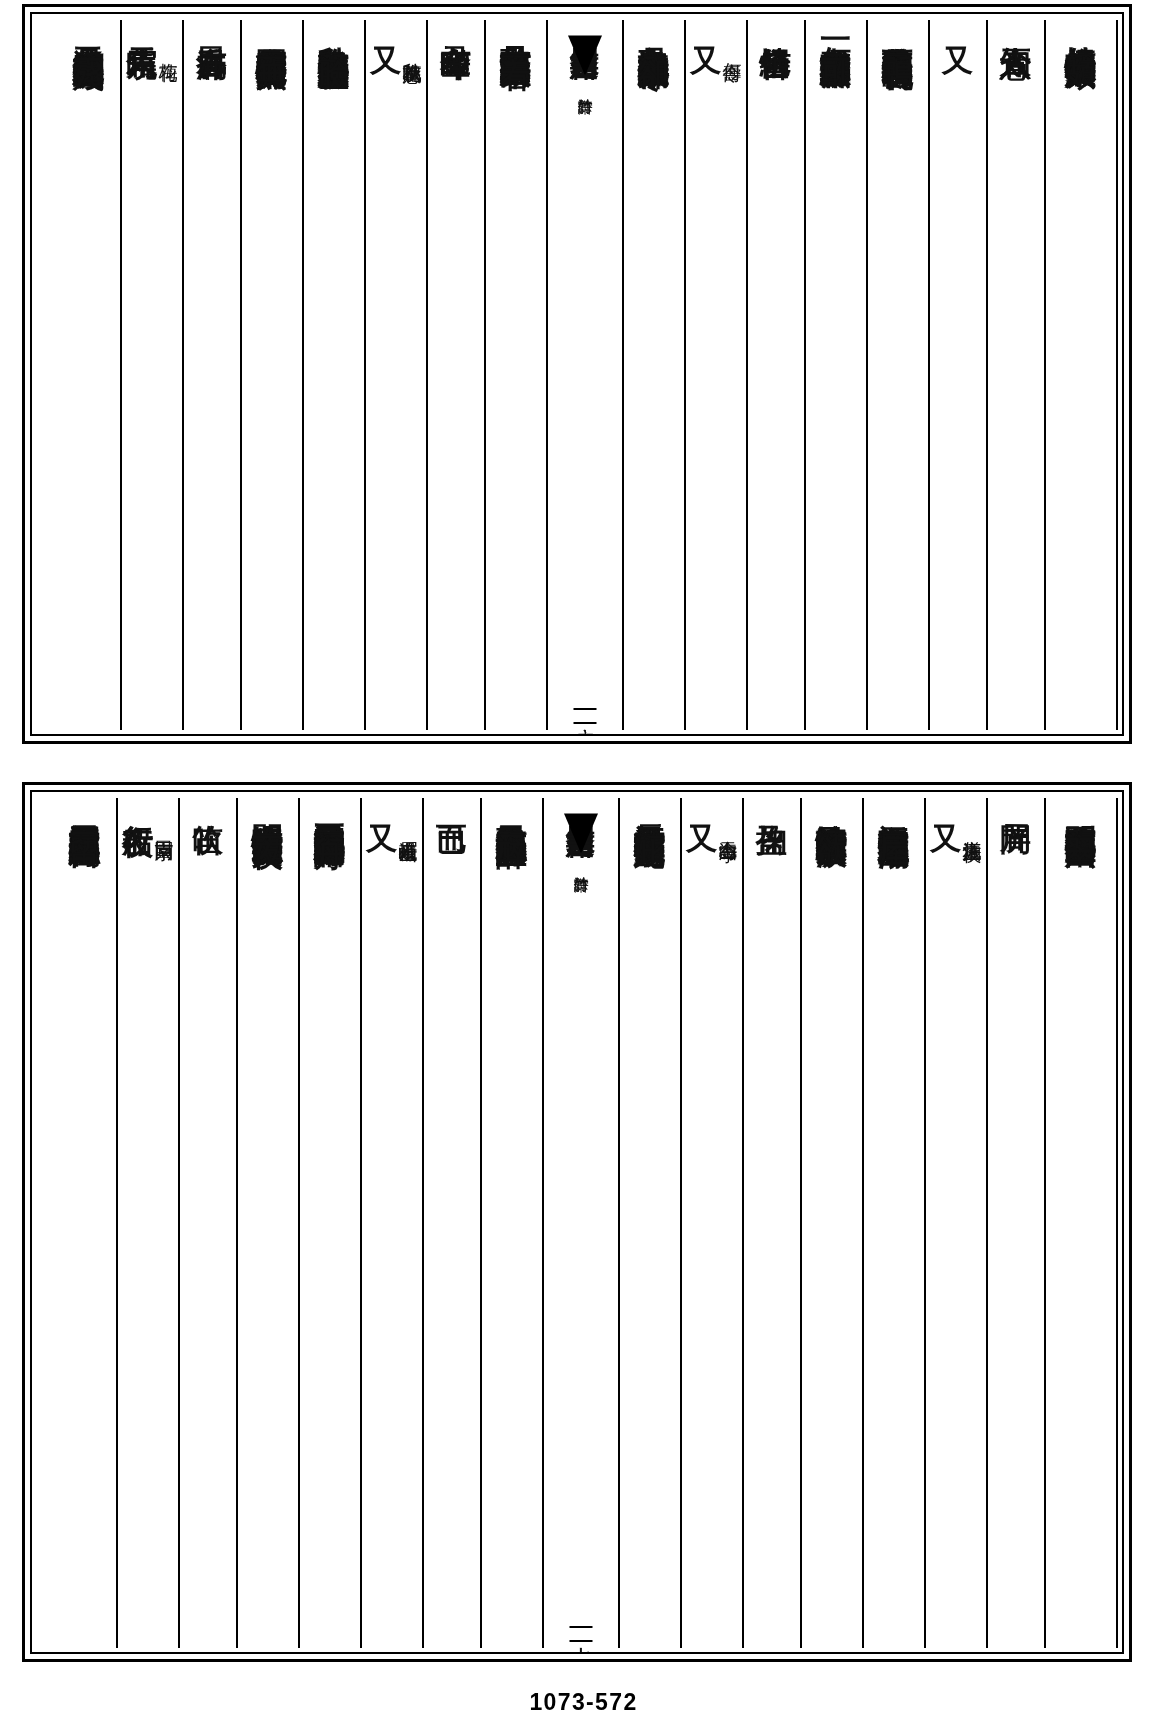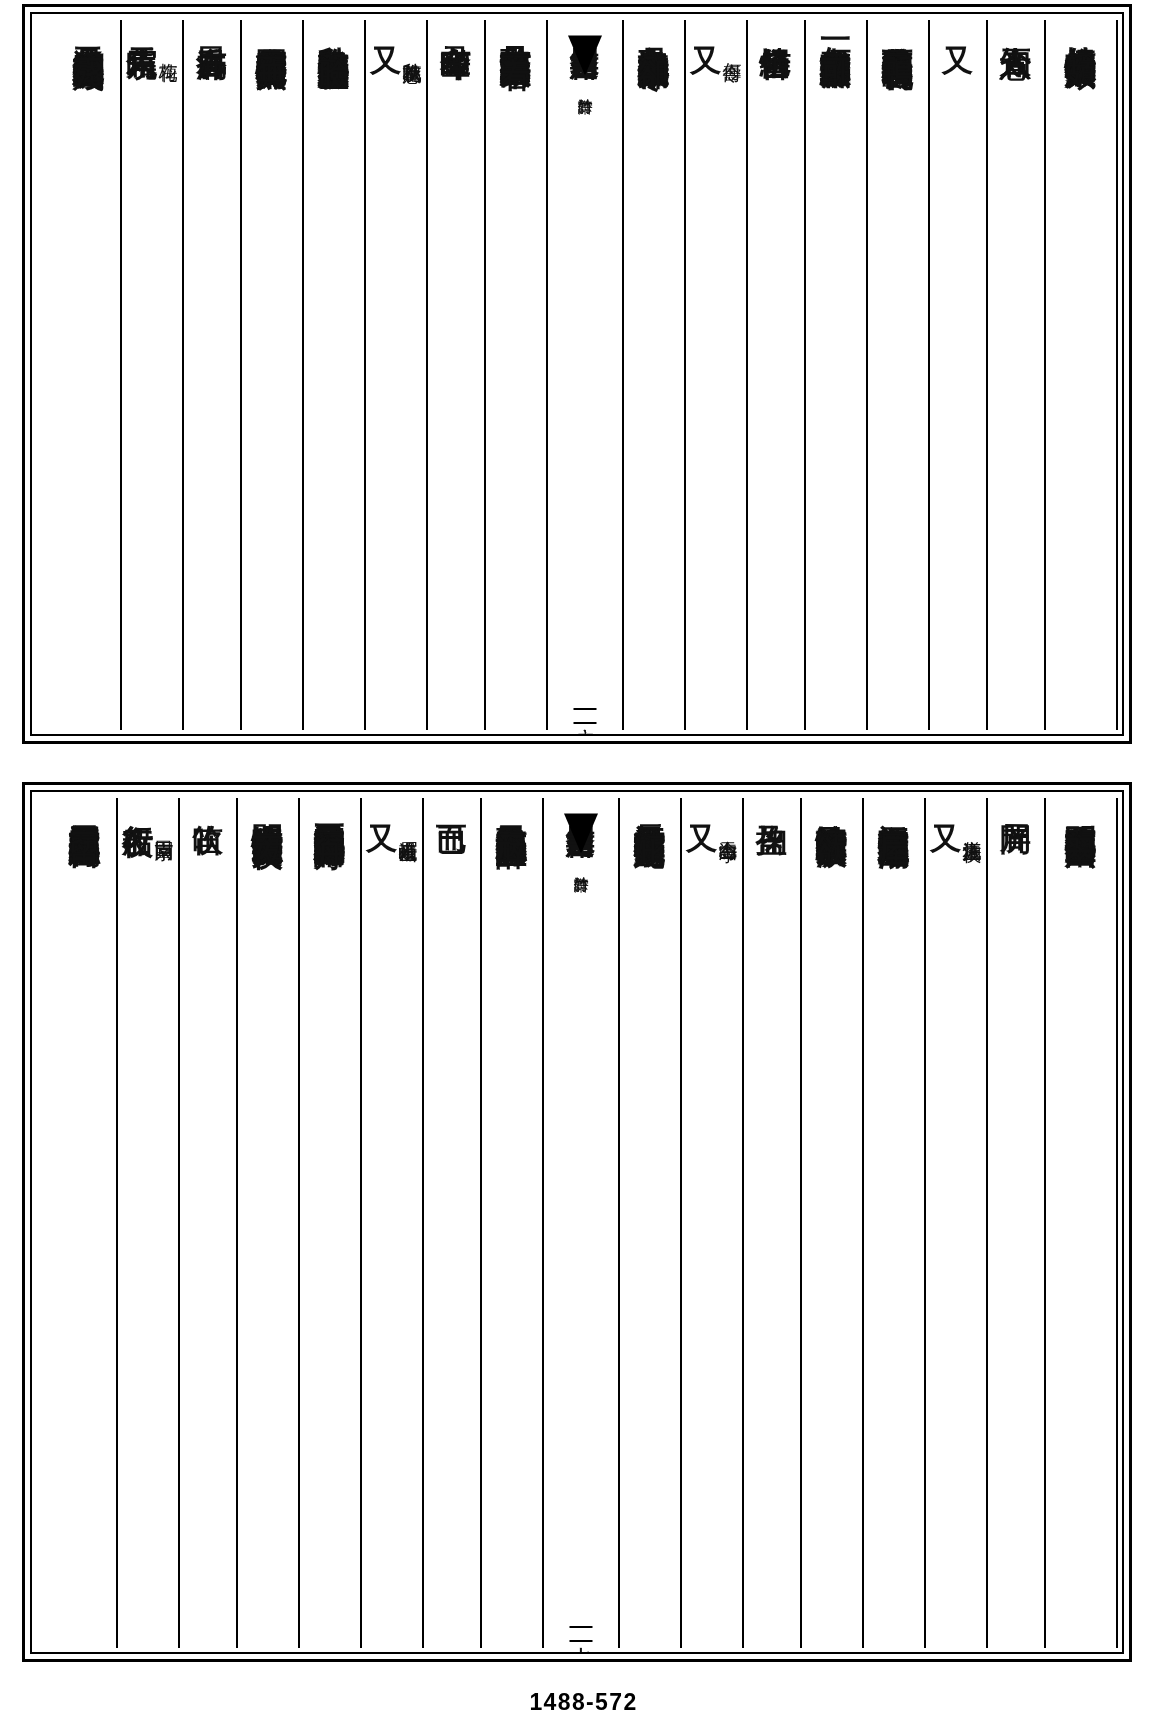--- a/index.html
+++ b/index.html
@@ -306,14 +306,14 @@
         </div>
 
         <div class="col nb" style="width:62px">
           <div class="vtext main">紅濺羅裙三月二露桃開柳綿又起百尺遊絲胥罵留</div>
         </div>
 
       </div>
     </div>
   </div>
 
-  <div class="footer">1488-572</div>
+  <div class="footer">1073-572</div>
 </div>
 
 </body></html>

